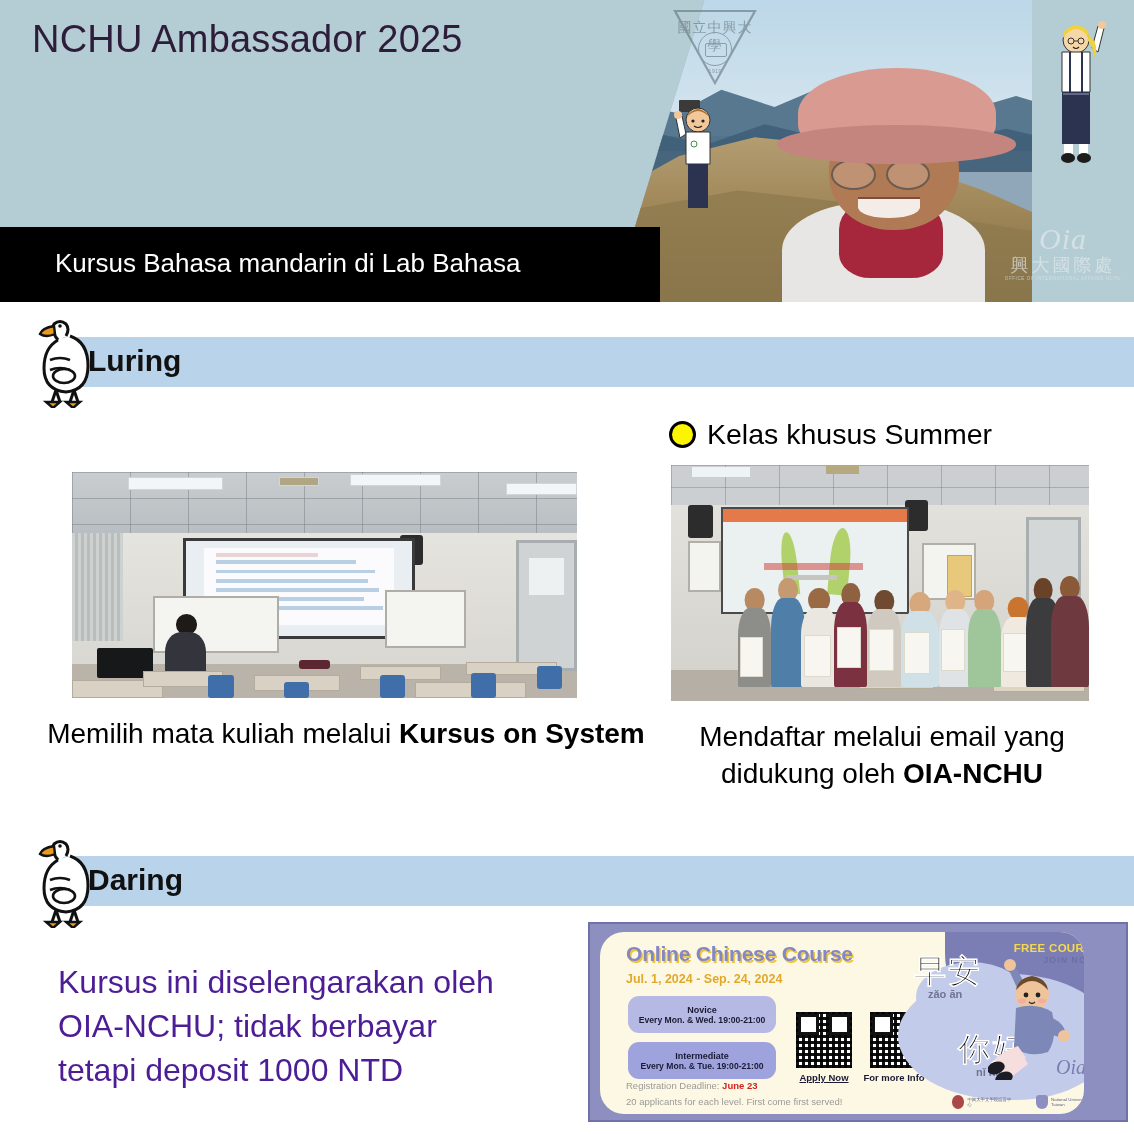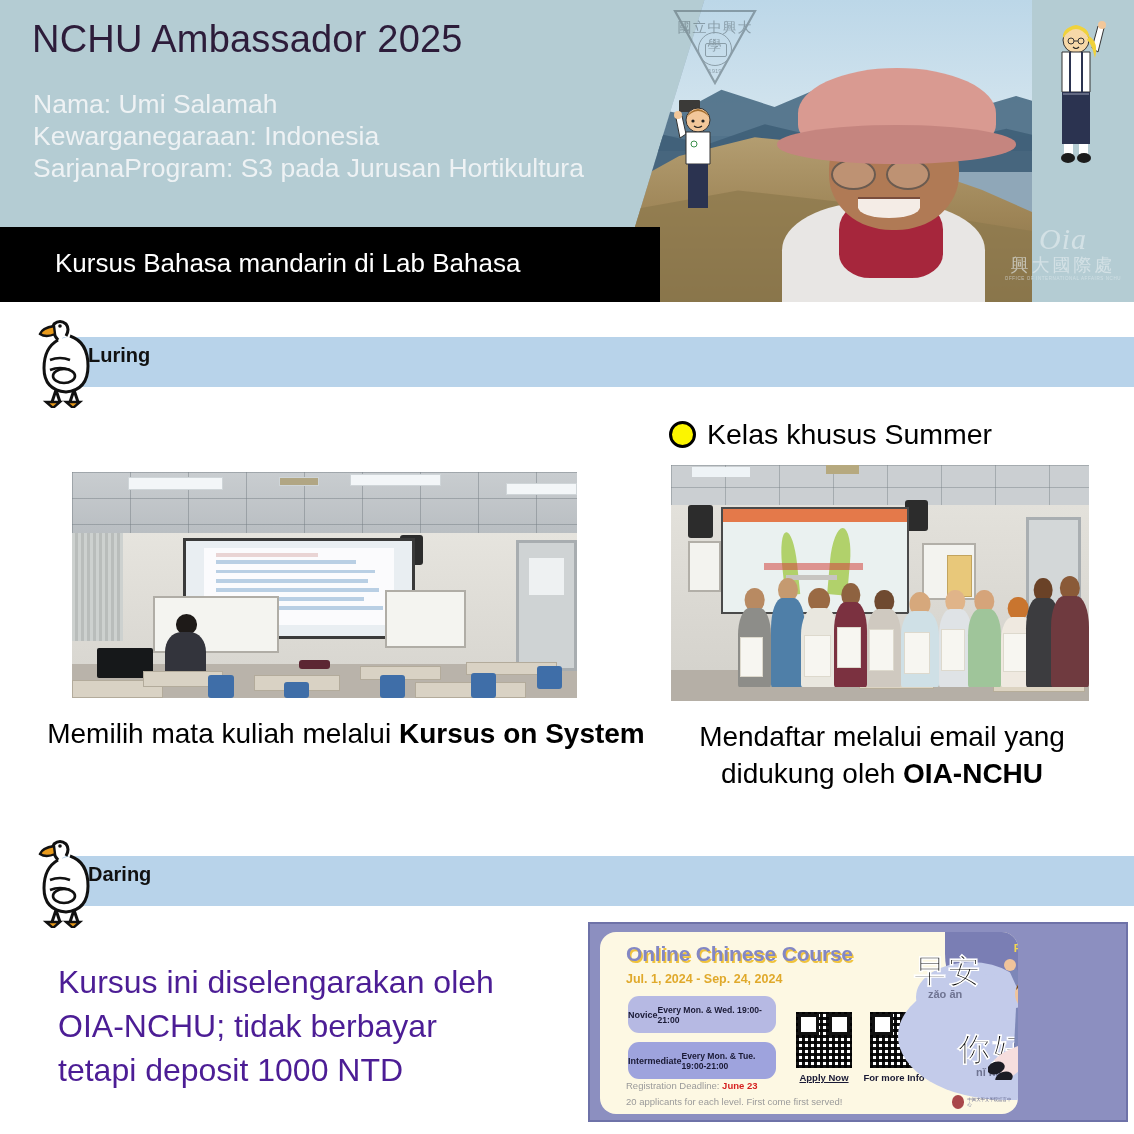--- a/index.html
+++ b/index.html
@@ -215,21 +215,21 @@
   .band {
     position: absolute;
     left: 62px;
     width: 1072px;
     height: 50px;
     background: #b8d3ea;
     z-index: 2;
   }
   .band-label {
     position: absolute;
-    font-size: 20px;
+    font-size: 30px;
     font-weight: bold;
     color: #111111;
     z-index: 5;
   }
 
   
   .goose { position: absolute; z-index: 6; }
 
   
   .bullet-row {
@@ -345,40 +345,40 @@
     position: absolute;
     left: 588px; top: 922px;
     width: 540px; height: 200px;
     background: #8c8fc0;
     border: 2px solid #6e72a8;
     overflow: hidden;
   }
   .poster-inner {
     position: absolute;
     left: 10px; top: 8px;
-    width: 418px; height: 182px;
+    width: 484px; height: 182px;
     background: #fdf8e3;
-    border-radius: 16px;
+    border-radius: 24px;
     overflow: hidden;
   }
   .pos-title {
     position: absolute; left: 26px; top: 10px;
     font-size: 21px; font-weight: bold; color: #8387c4;
     letter-spacing: -.2px;
     text-shadow: 1.5px 1.5px 0 #f0c33c;
   }
   .pos-dates {
     position: absolute; left: 26px; top: 40px;
     font-size: 12.5px; font-weight: bold; color: #e0a92b;
   }
   .pos-pill {
     position: absolute; left: 28px;
     width: 148px; height: 37px;
     background: #b6b9e3; border-radius: 11px;
-    display: flex; flex-direction: row;
+    display: flex; flex-direction: column;
     align-items: center; justify-content: center;
   }
   .pos-pill.p2 { background: #9ea3dd; }
   .pill-t1 { font-size: 9px; font-weight: bold; color: #1a1a35; }
   .pill-t2 { font-size: 8.6px; font-weight: bold; color: #1a1a35; }
   .qr {
     position: absolute;
     width: 56px; height: 56px;
     background-color: #fff;
     background-image:
@@ -533,25 +533,20 @@
       <ellipse cx="36" cy="146" rx="7" ry="5" fill="#1c1c1c"></ellipse>
     </svg>
 
     <div class="oia-logo">
       <div class="oia-word">Oia</div>
       <div class="oia-cn">興大國際處</div>
       <div class="oia-sub">OFFICE OF INTERNATIONAL AFFAIRS NCHU</div>
     </div>
 
     <div class="hdr-title">NCHU Ambassador 2025</div>
-    <div class="hdr-details">
-      <div>Nama: Umi Salamah</div>
-      <div>Kewarganegaraan: Indonesia</div>
-      <div class="wrap">SarjanaProgram: S3 pada Jurusan Hortikultura</div>
-    </div>
 
     <div class="black-band"></div>
     <div class="black-band-text">Kursus Bahasa mandarin di Lab Bahasa</div>
   </div>
 
   <div class="band" style="top:337px;"></div>
   <svg class="goose" style="left:30px; top:318px; width:70px; height:90px;" viewBox="0 0 70 90">
     <path d="M40 18 Q58 24 58 48 Q58 72 36 74 Q14 72 14 50 Q14 30 28 22" fill="#ffffff" stroke="#111" stroke-width="3"></path>
     <path d="M28 22 Q20 12 24 6 Q30 1 36 6 Q40 11 36 18" fill="#ffffff" stroke="#111" stroke-width="3"></path>
     <path d="M24 8 Q12 10 10 16 Q16 20 25 16 Z" fill="#e89a1c" stroke="#111" stroke-width="2.4"></path>

